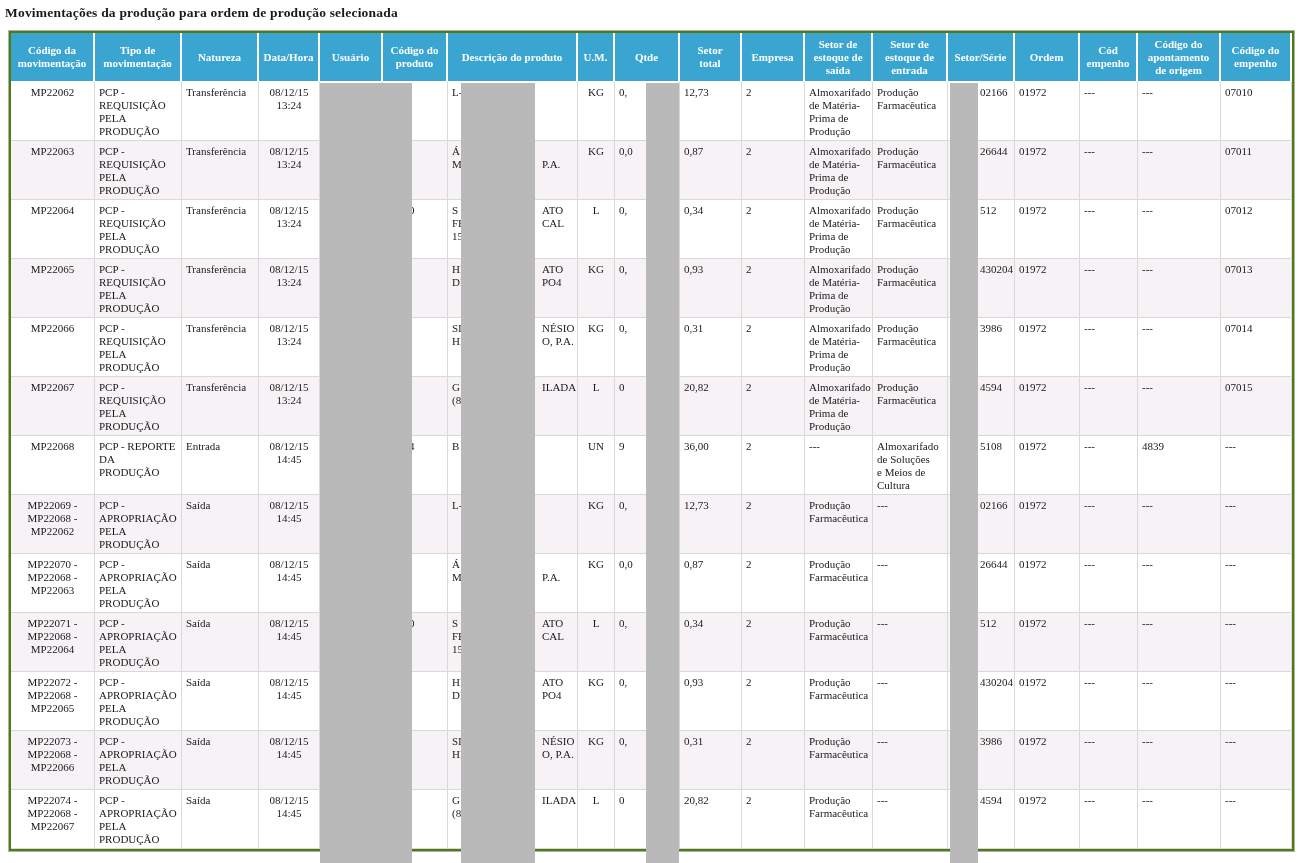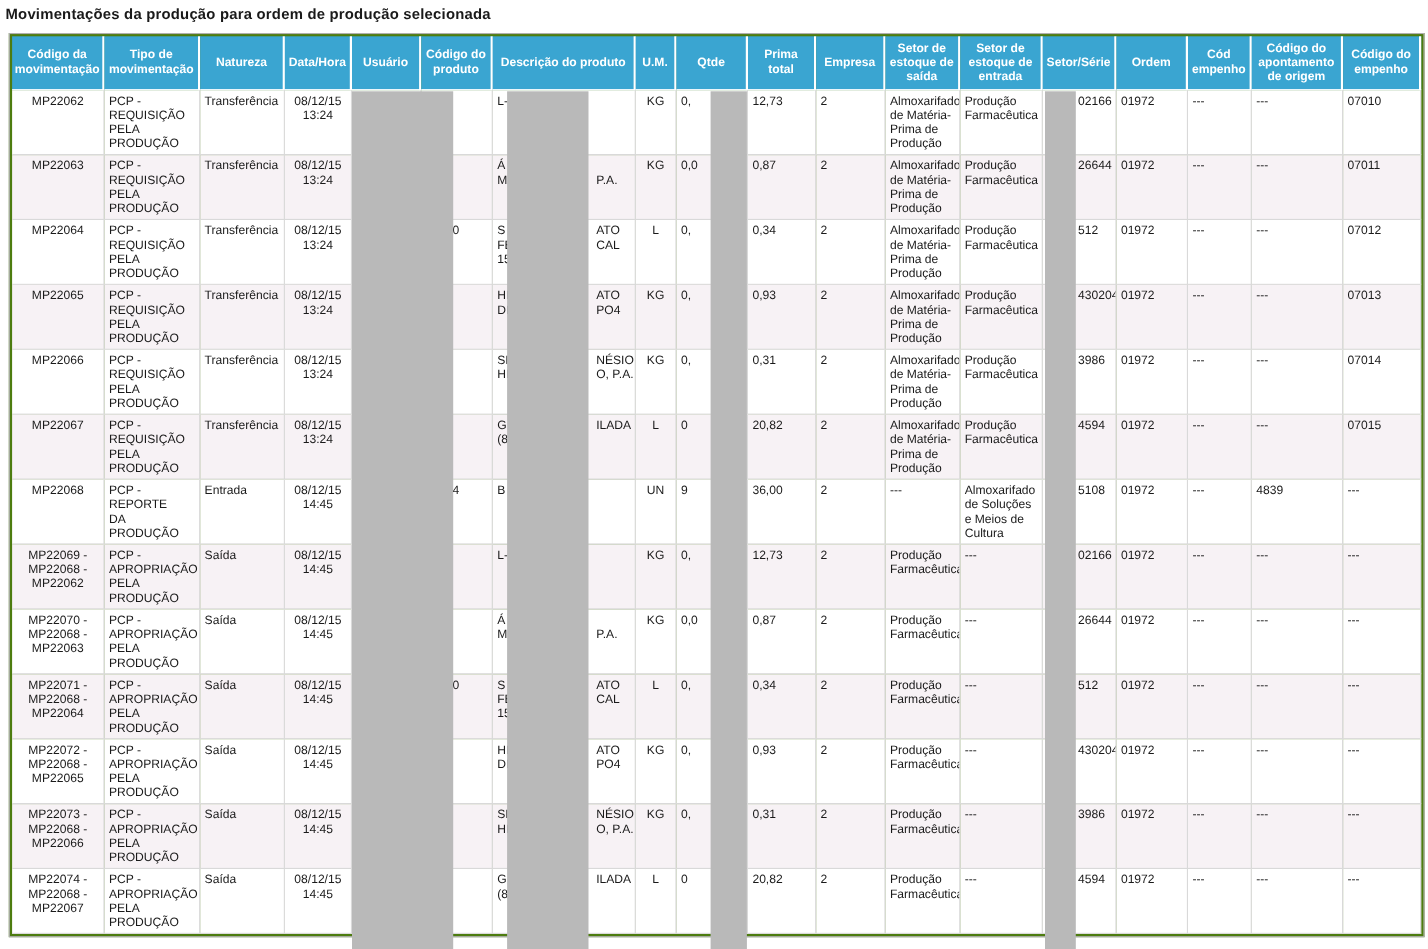--- a/index.html
+++ b/index.html
@@ -1,18 +1,18 @@
 <!DOCTYPE html>
 <html style="--header-bg: #3aa5d1; --header-text: #ffffff; --stripe: #f7f2f5; --body-text: #1a1a1a; --grid: #d9d9d9; --outer-border: #b0b0b0; --redaction: #b9b9b9;"><head>
 <meta charset="utf-8">
 <style>
   html,body{margin:0;padding:0;background:#fff;}
   .page{
     position:relative;width:1298px;height:863px;background:#fff;overflow:hidden;
-    font-family:Liberation Sans, sans-serif;
+    font-family:Liberation Serif, serif;
   }
   .title{
     position:absolute;left:5px;top:5px;margin:0;
     font-size:13.5px;font-weight:bold;color:var(--body-text,#1a1a1a);letter-spacing:.2px;
   }
   .table-wrap{
     position:absolute;left:8px;top:30px;background:#4d7c0f;
     border:1px solid var(--outer-border,#b0b0b0);padding:2px;
   }
   table{border-collapse:separate;border-spacing:0;table-layout:fixed;width:1281px;}
@@ -75,21 +75,21 @@
             <th>Tipo de
 movimentação</th>
             <th>Natureza</th>
             <th>Data/Hora</th>
             <th>Usuário</th>
             <th>Código do
 produto</th>
             <th>Descrição do produto</th>
             <th>U.M.</th>
             <th>Qtde</th>
-            <th>Prima
+            <th>Setor
 total</th>
             <th>Empresa</th>
             <th>Setor de
 estoque de
 saída</th>
             <th>Setor de
 estoque de
 entrada</th>
             <th>Setor/Série</th>
             <th>Ordem</th>

